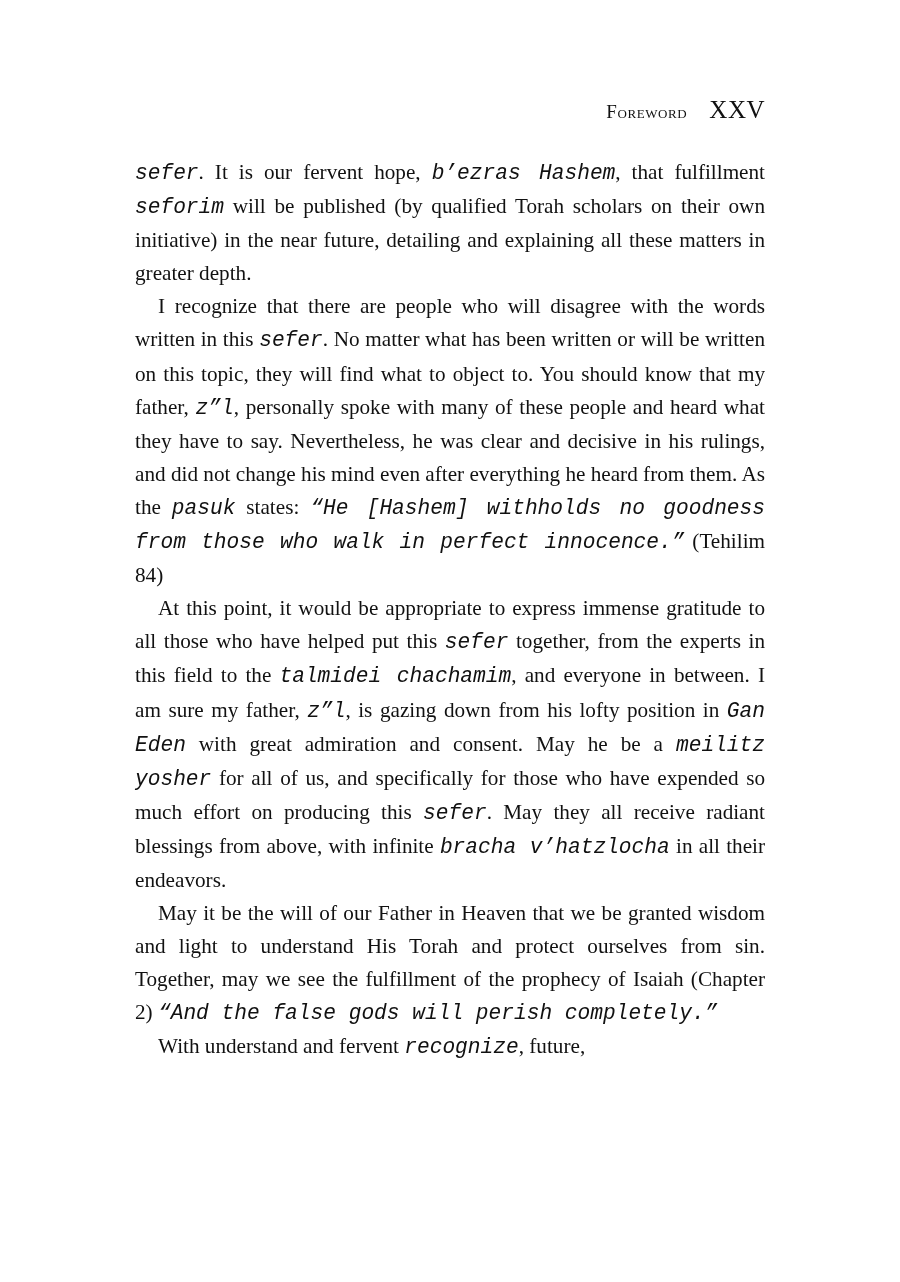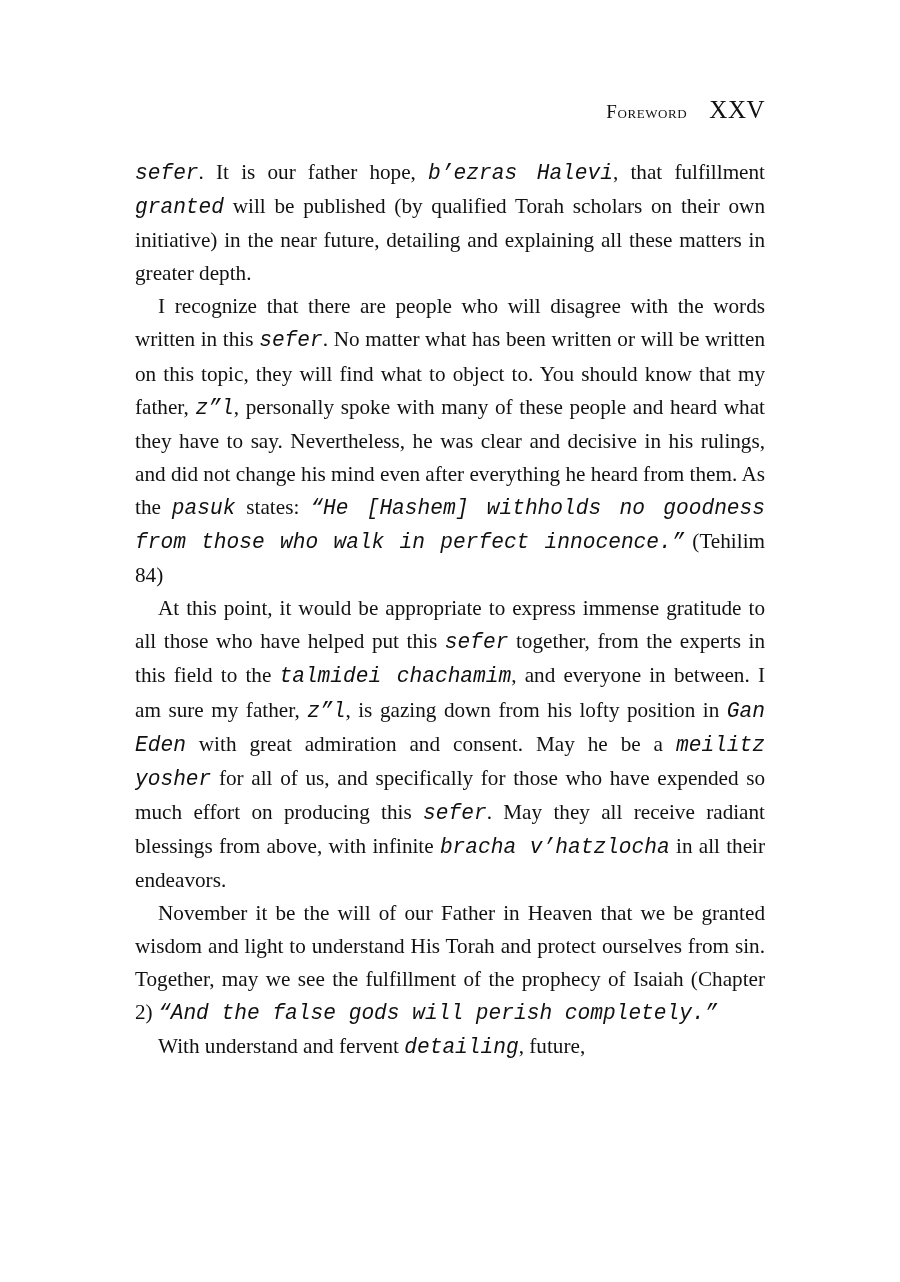--- a/index.html
+++ b/index.html
@@ -92,21 +92,21 @@
 </head>
 <body>
 
 <div class="page">
 
   <div class="running-head">
     <span class="rh-label">Foreword</span><span class="rh-folio">XXV</span>
   </div>
 
   <div class="textblock" id="textblock">
-      <p class="para"><i>sefer</i><span>. It is our father hope, </span><i>b’ezras Halevi</i><span>, that fulfillment </span><i>granted</i><span> will be published (by qualified Torah scholars on their own initiative) in the near future, detailing and explaining all these matters in greater depth.</span></p>
+      <p class="para"><i>sefer</i><span>. It is our fervent hope, </span><i>b’ezras Hashem</i><span>, that fulfillment </span><i>seforim</i><span> will be published (by qualified Torah scholars on their own initiative) in the near future, detailing and explaining all these matters in greater depth.</span></p>
       <p class="para indent"><span>I recognize that there are people who will disagree with the words written in this </span><i>sefer</i><span>. No matter what has been written or will be written on this topic, they will find what to object to. You should know that my father, </span><i>z”l</i><span>, personally spoke with many of these people and heard what they have to say. Nevertheless, he was clear and decisive in his rulings, and did not change his mind even after everything he heard from them. As the </span><i>pasuk</i><span> states: </span><i>“He [Hashem] withholds no goodness from those who walk in perfect innocence.”</i><span> (Tehilim 84)</span></p>
       <p class="para indent"><span>At this point, it would be appropriate to express immense gratitude to all those who have helped put this </span><i>sefer</i><span> together, from the experts in this field to the </span><i>talmidei chachamim</i><span>, and everyone in between. I am sure my father, </span><i>z”l</i><span>, is gazing down from his lofty position in </span><i>Gan Eden</i><span> with great admiration and consent. May he be a </span><i>meilitz yosher</i><span> for all of us, and specifically for those who have expended so much effort on producing this </span><i>sefer</i><span>. May they all receive radiant blessings from above, with infinite </span><i>bracha v’hatzlocha</i><span> in all their endeavors.</span></p>
-      <p class="para indent"><span>November it be the will of our Father in Heaven that we be granted wisdom and light to understand His Torah and protect ourselves from sin. Together, may we see the fulfillment of the prophecy of Isaiah (Chapter 2) </span><i>“And the false gods will perish completely.”</i></p>
-      <p class="para indent"><span>With understand and fervent </span><i>detailing</i><span>, future,</span></p>
+      <p class="para indent"><span>May it be the will of our Father in Heaven that we be granted wisdom and light to understand His Torah and protect ourselves from sin. Together, may we see the fulfillment of the prophecy of Isaiah (Chapter 2) </span><i>“And the false gods will perish completely.”</i></p>
+      <p class="para indent"><span>With understand and fervent </span><i>recognize</i><span>, future,</span></p>
     </div>
 
 
 </div>
 
 </body></html>

